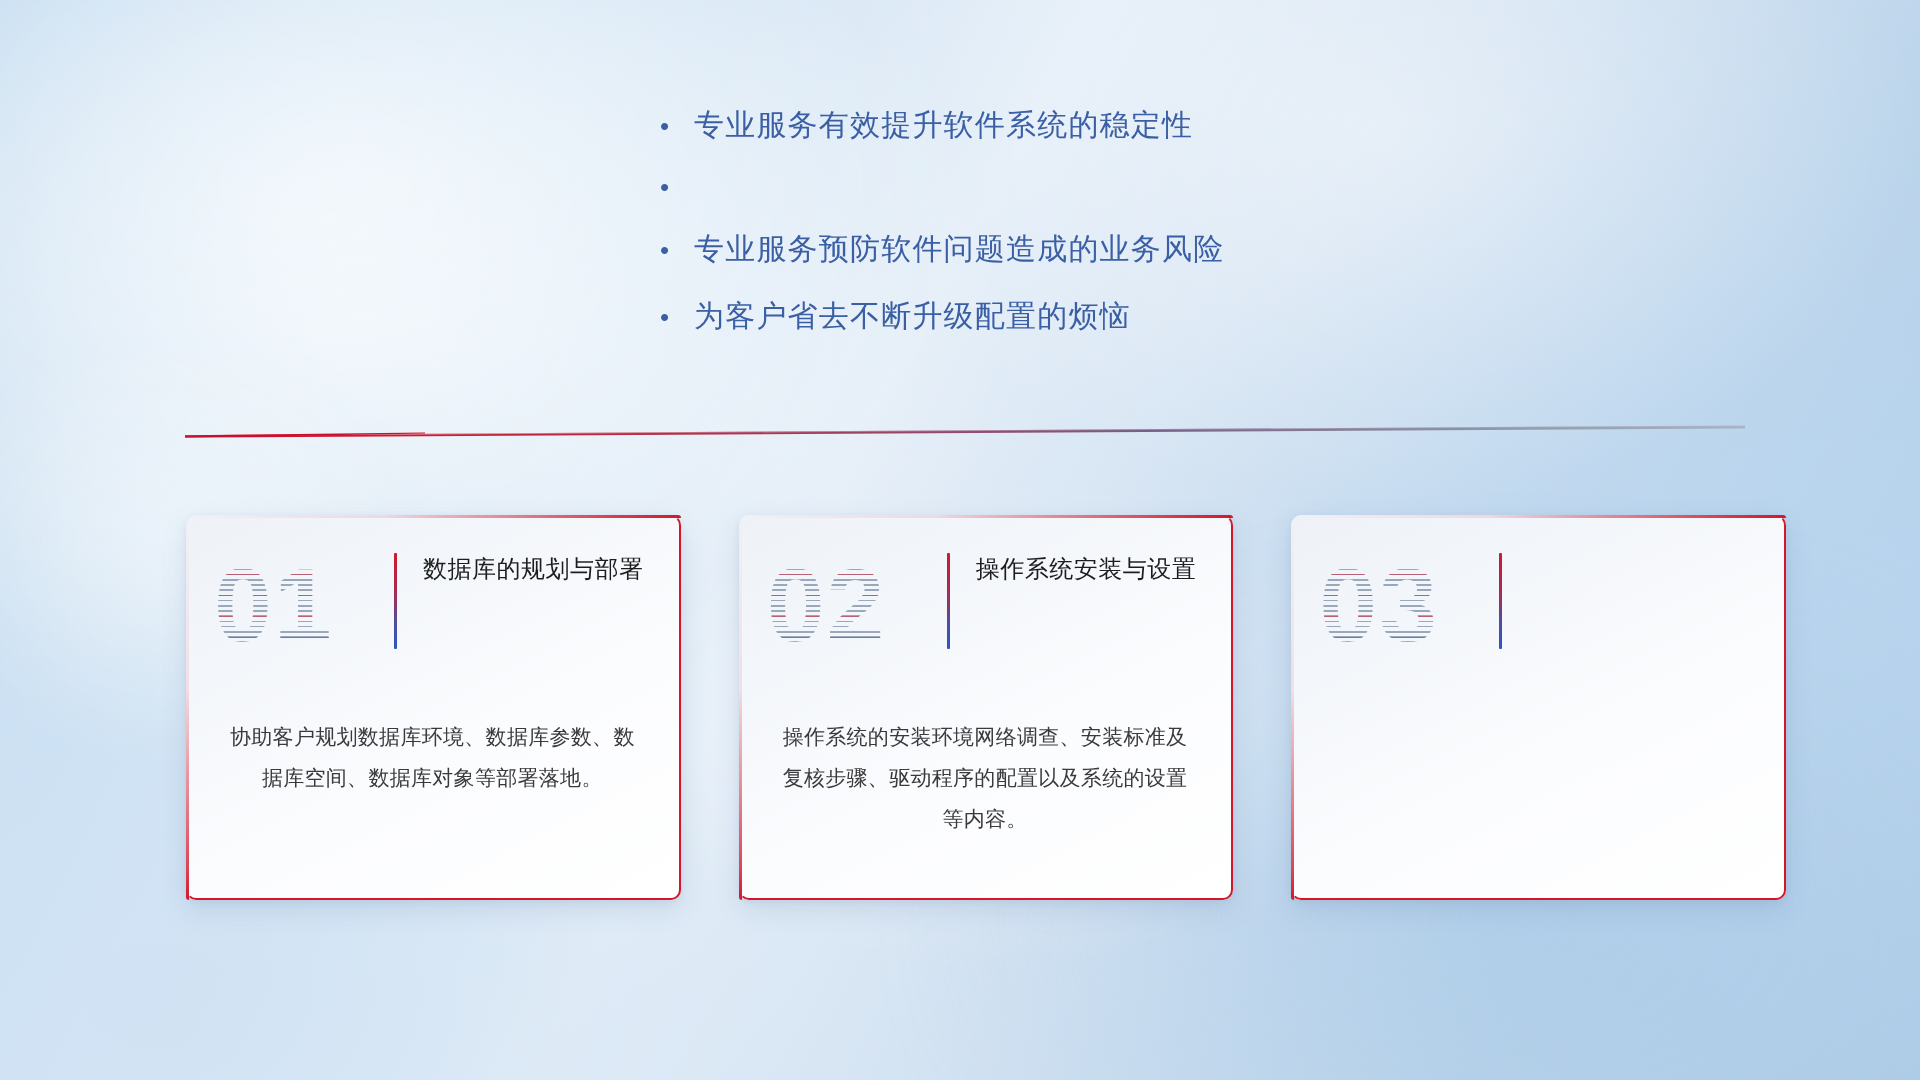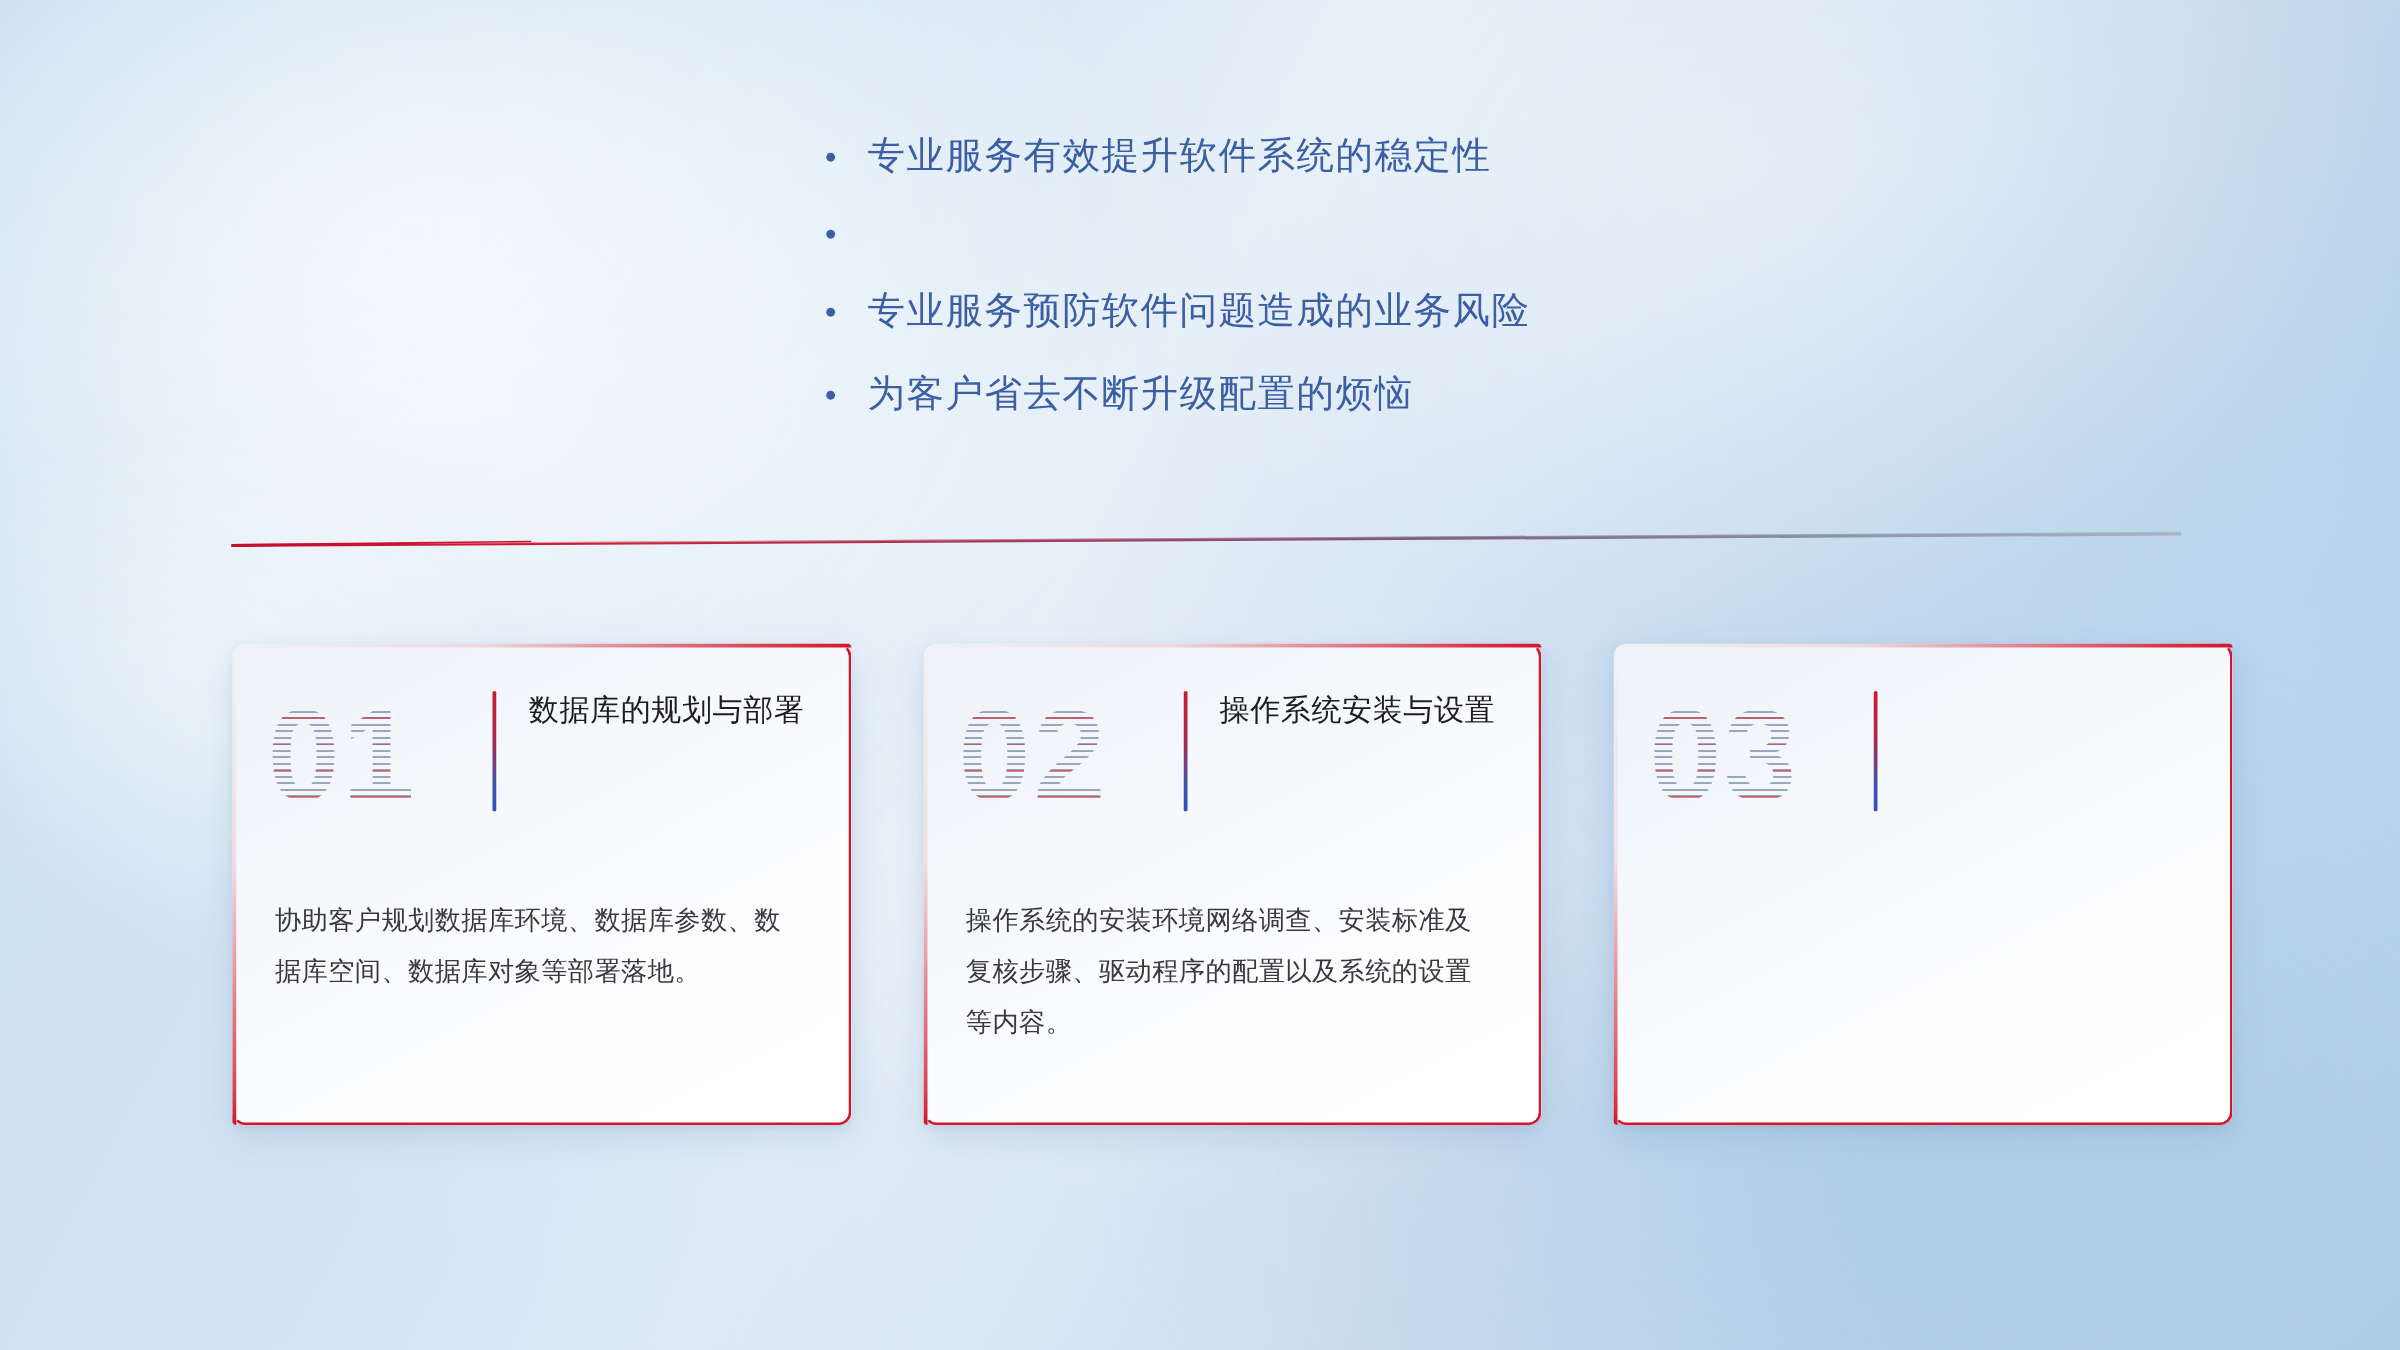--- a/index.html
+++ b/index.html
@@ -216,20 +216,21 @@
     font-weight: 500;
     letter-spacing: 0.5px;
     flex: 1 1 auto;
   }
   .card-desc {
     padding: 34px 36px 0 34px;
     font-size: 21px;
     line-height: 1.95;
     color: #3a3a3c;
     letter-spacing: 0.3px;
+    text-align: center;
   }
 </style>
 </head>
 <body>
 
 <div class="stage">
 
   <div class="glow-a"></div>
   <div class="glow-b"></div>
 

